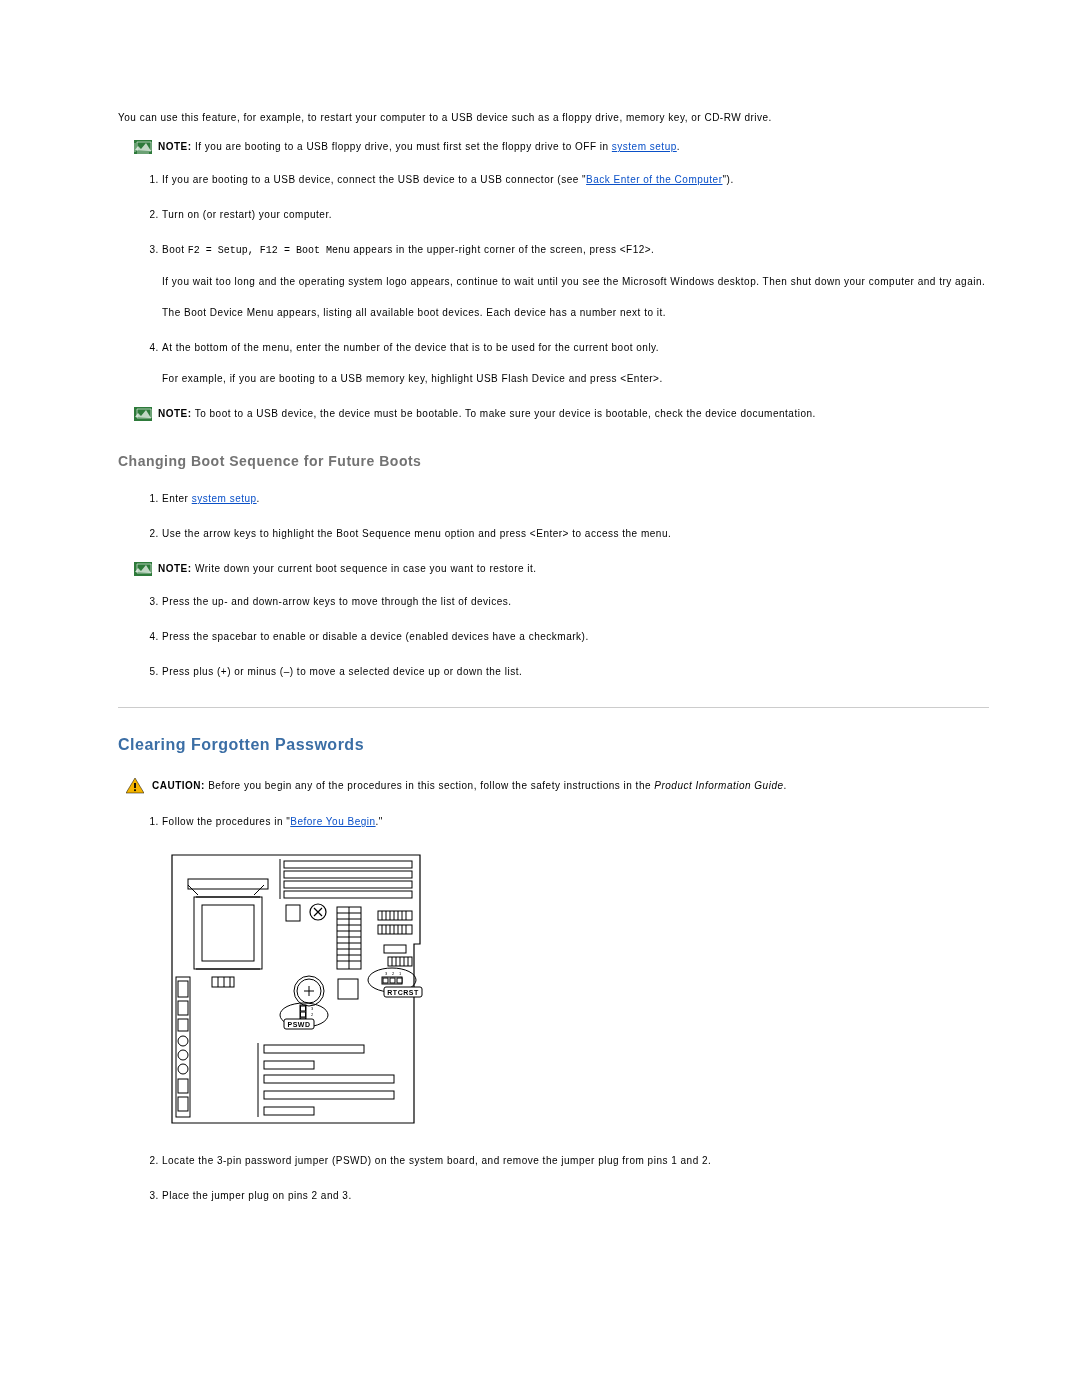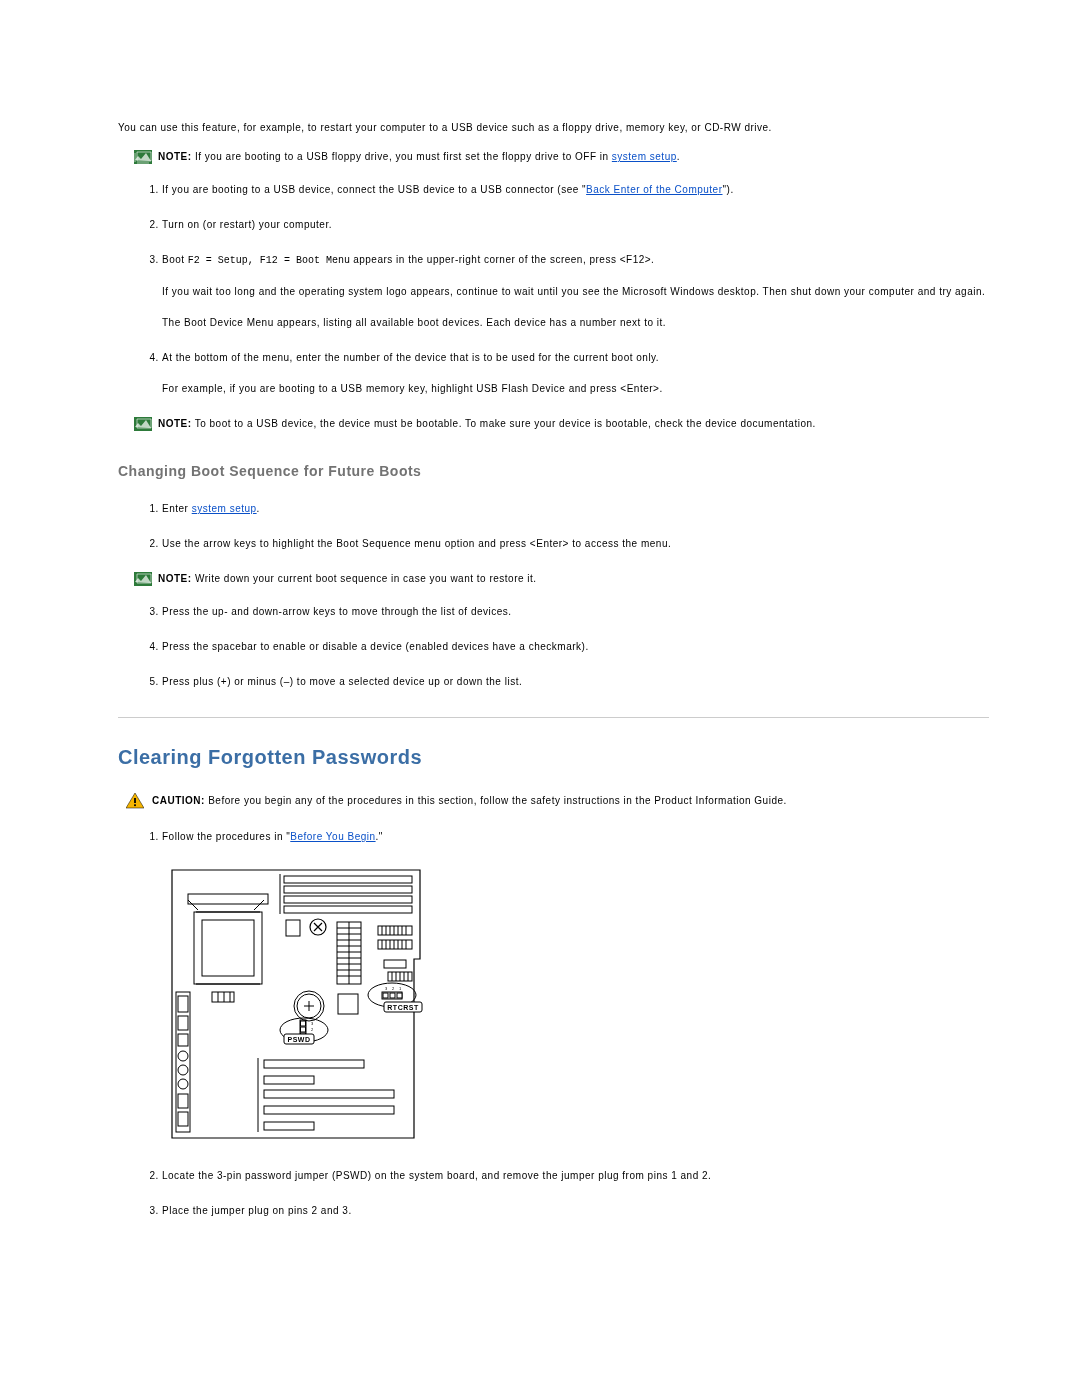--- a/index.html
+++ b/index.html
@@ -7,21 +7,20 @@
     padding: 0;
     background: #fff;
     font-family: Verdana, Arial, sans-serif;
     font-size: 10px;
     color: #000;
     letter-spacing: 0.5px;
     width: 1080px;
   }
   .page {
     padding: 110px 91px 60px 118px;
-    margin-top: 10px;
   }
   .para {
     margin: 0 0 14px 0;
     line-height: 1.5;
   }
   .note-row {
     display: flex;
     align-items: flex-start;
     margin: 0 0 16px 16px;
   }
@@ -73,31 +72,31 @@
   }
   .h3 {
     color: #737373;
     font-size: 14px;
     font-weight: bold;
     margin: 32px 0 22px 0;
     letter-spacing: 0.5px;
   }
   .h2 {
     color: #3b6ea5;
-    font-size: 20px;
+    font-size: 16px;
     font-weight: bold;
     margin: 12px 0 24px 0;
     letter-spacing: 0.5px;
   }
   hr.sep {
     border: none;
     border-top: 1px solid #ccc;
     margin: 28px 0 28px 0;
   }
-  .italic { }
+  .italic { font-style: italic; }
   .diagram-wrap {
     margin: 6px 0 24px 48px;
   }
   .diagram-wrap svg {
     display: block;
   }
 </style>
 </head>
 <body>
 

